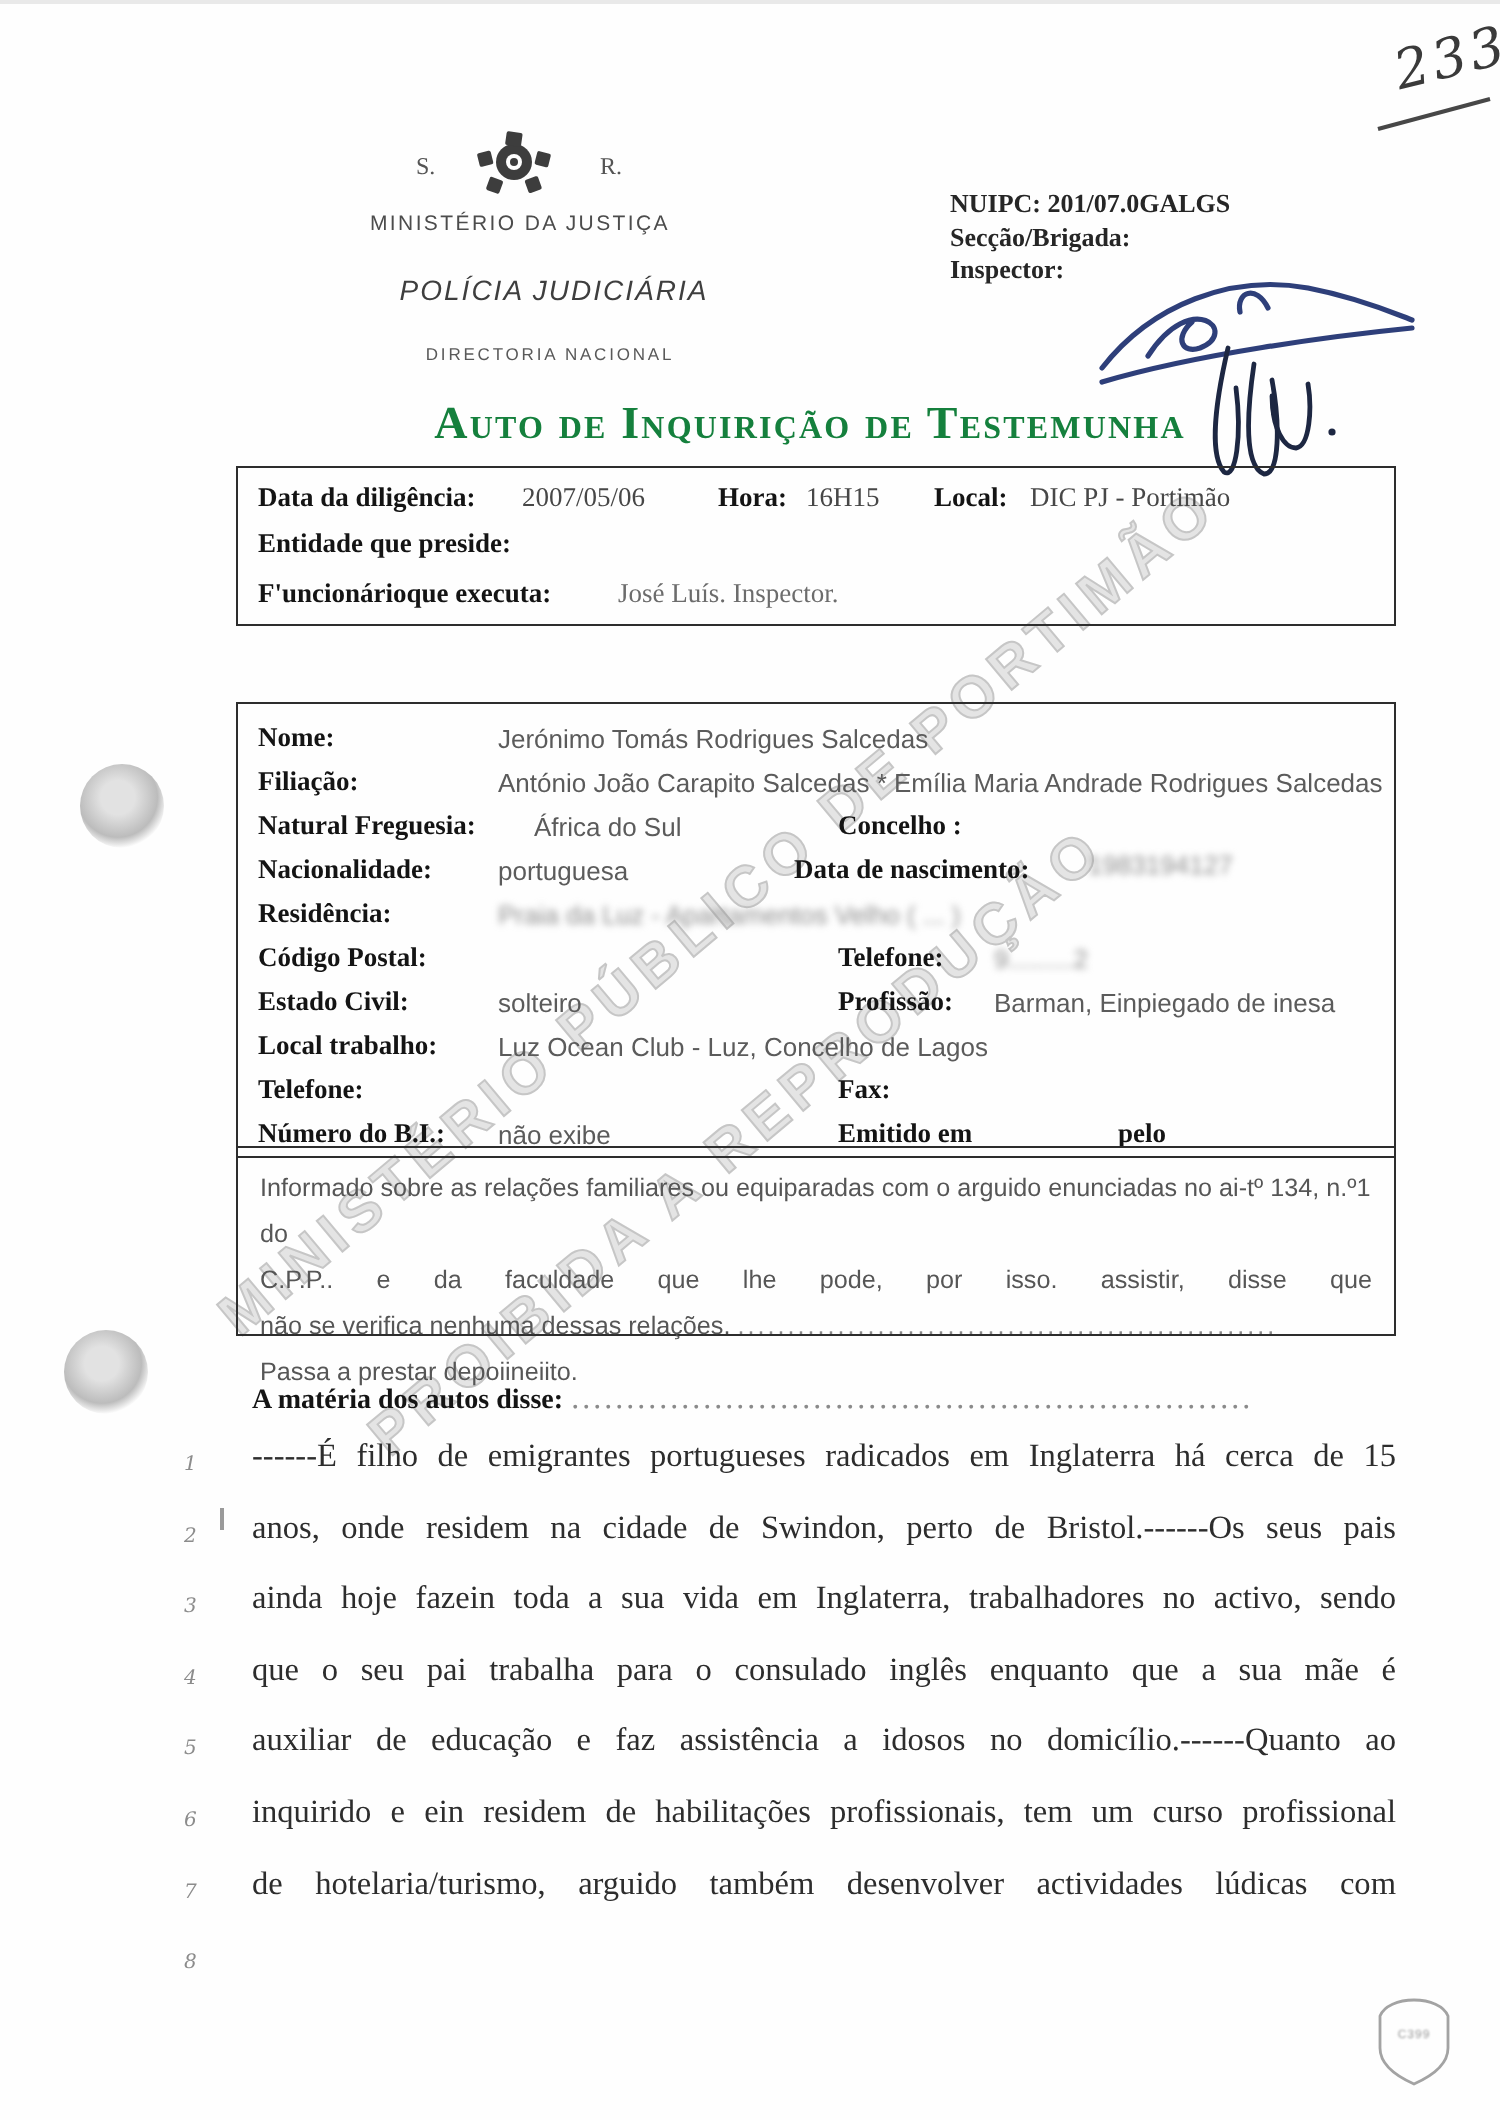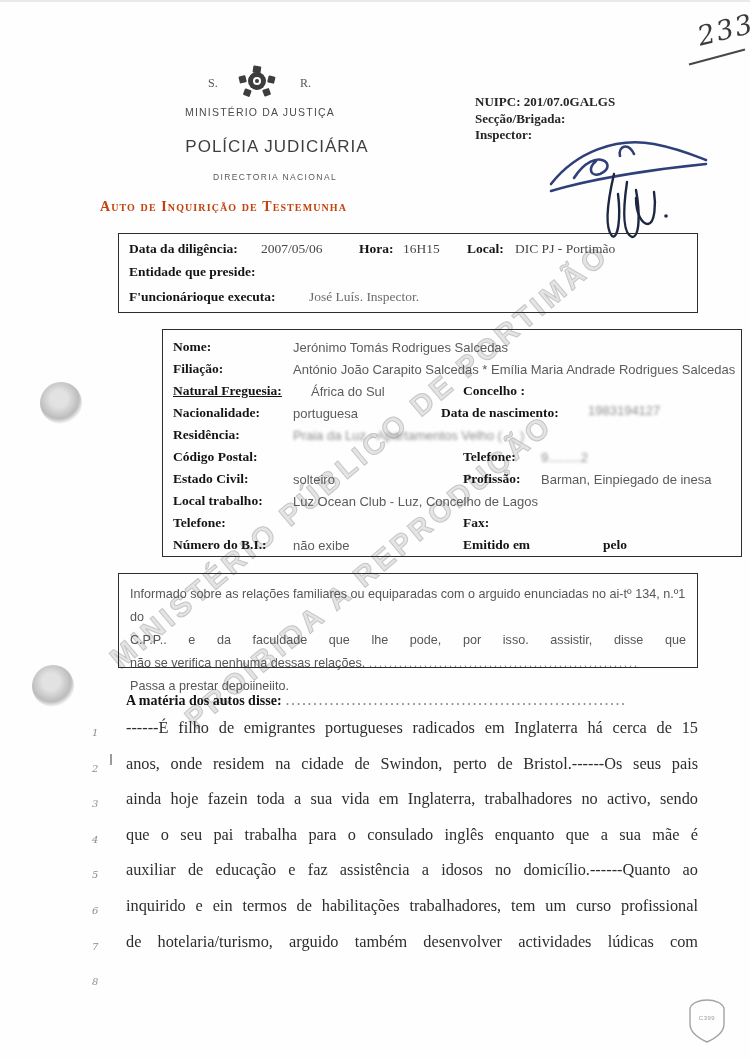--- a/index.html
+++ b/index.html
@@ -29,36 +29,36 @@
                 border-top:2.2px solid #474747;transform:rotate(-15deg);}
 
   
   .crest-row{position:absolute;left:200px;top:62px;width:120px;height:36px;}
   .crest-letter{position:absolute;top:12px;font-size:12px;color:#555;font-family:"Liberation Serif",serif;}
   .crest-s{left:8px;} .crest-r{left:100px;}
   .crest-svg{position:absolute;left:36px;top:0px;}
   .ministry{position:absolute;left:140px;top:104px;width:240px;text-align:center;
             font-family:"Liberation Sans",sans-serif;font-size:10.5px;letter-spacing:1.2px;color:#4c4c4c;}
   .org{position:absolute;left:172px;top:135px;width:210px;text-align:center;
-       font-family:"Liberation Sans",sans-serif;font-size:17px;letter-spacing:1px;color:#3e3e3e;}
+       font-family:"Liberation Sans",sans-serif;font-size:14px;letter-spacing:1px;color:#3e3e3e;font-style:italic;}
   .division{position:absolute;left:185px;top:170px;width:180px;text-align:center;
             font-family:"Liberation Sans",sans-serif;font-size:8.5px;letter-spacing:1.4px;color:#595959;}
   .nuipc{position:absolute;left:475px;top:92px;font-size:13px;font-weight:700;color:#262626;line-height:16.5px;}
 
   
   .sig{position:absolute;left:548px;top:122px;}
 
   
-  .doc-title{position:absolute;left:100px;top:197px;width:610px;text-align:left;
-             font-variant:small-caps;font-weight:700;font-size:14px;letter-spacing:1.1px;color:#c2410c;}
+  .doc-title{position:absolute;left:100px;top:197px;width:610px;text-align:center;
+             font-variant:small-caps;font-weight:700;font-size:23px;letter-spacing:1.1px;color:#15803d;}
 
   
   .box{position:absolute;border:1.6px solid #2d2d2d;background:transparent;}
   .box1{left:118px;top:231px;width:578px;height:78px;}
-  .box2{left:118px;top:327px;width:578px;height:226px;margin-left:44px;}
+  .box2{left:118px;top:349px;width:578px;height:226px;}
   .box3{left:118px;top:571px;width:578px;height:93px;}
 
   .lbl{font-family:"Liberation Serif",serif;font-weight:700;font-size:13.5px;color:#141414;white-space:nowrap;}
   .val-serif{font-family:"Liberation Serif",serif;font-size:13.5px;color:#474747;white-space:nowrap;}
   .val-sans{font-family:"Liberation Sans",sans-serif;font-size:13px;color:#5b5b5b;white-space:nowrap;}
   .redacted{filter:blur(1.8px);color:#8f8f8f;}
   .pos{position:absolute;}
 
   
   .notice{padding:9px 11px 0 11px;font-family:"Liberation Sans",sans-serif;
@@ -157,21 +157,21 @@
       <span class="pos val-serif" style="left:190px;top:55px;color:#6c6c6c;">José Luís. Inspector.</span>
     </div>
 
     <div class="box box2">
       <span class="pos lbl" style="left:10px;top:9px;">Nome:</span>
       <span class="pos val-sans" style="left:130px;top:10px;">Jerónimo Tomás Rodrigues Salcedas</span>
 
       <span class="pos lbl" style="left:10px;top:31px;text-align:center;">Filiação:</span>
       <span class="pos val-sans" style="left:130px;top:32px;">António João Carapito Salcedas * Emília Maria Andrade Rodrigues Salcedas</span>
 
-      <span class="pos lbl" style="left:10px;top:53px;text-decoration:underline;">Natural Freguesia:</span>
+      <span class="pos lbl" style="left:10px;top:53px;">Natural Freguesia:</span>
       <span class="pos val-sans" style="left:148px;top:54px;">África do Sul</span>
       <span class="pos lbl" style="left:300px;top:53px;">Concelho :</span>
 
       <span class="pos lbl" style="left:10px;top:75px;">Nacionalidade:</span>
       <span class="pos val-sans" style="left:130px;top:76px;">portuguesa</span>
       <span class="pos lbl" style="left:278px;top:75px;">Data de nascimento:</span>
       <span class="pos val-sans redacted" style="left:425px;top:73px;">1983194127</span>
 
       <span class="pos lbl" style="left:10px;top:97px;">Residência:</span>
       <span class="pos val-sans redacted" style="left:130px;top:98px;">Praia da Luz - Apartamentos Velho ( ... )</span>
@@ -228,21 +228,21 @@
       <div class="t-line">
         <span class="t-num">4</span>
         <div class="t-text">que o seu pai trabalha para o consulado inglês enquanto que a sua mãe é</div>
       </div>
       <div class="t-line">
         <span class="t-num">5</span>
         <div class="t-text">auxiliar de educação e faz assistência a idosos no domicílio.------Quanto ao</div>
       </div>
       <div class="t-line">
         <span class="t-num">6</span>
-        <div class="t-text">inquirido e ein termos de habilitações trabalhadores, tem um curso profissional</div>
+        <div class="t-text">inquirido e ein residem de habilitações profissionais, tem um curso profissional</div>
       </div>
       <div class="t-line">
         <span class="t-num">7</span>
         <div class="t-text">de hotelaria/turismo, arguido também desenvolver actividades lúdicas com</div>
       </div>
       <div class="t-line">
         <span class="t-num">8</span>
       </div>
     </div>
 

